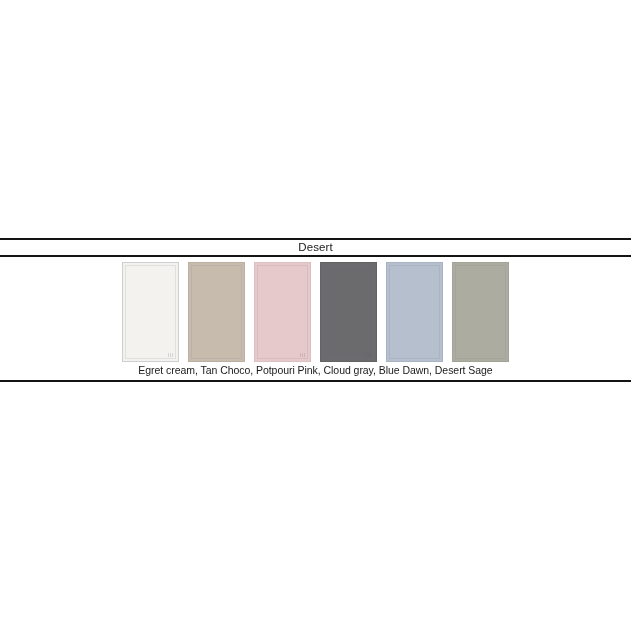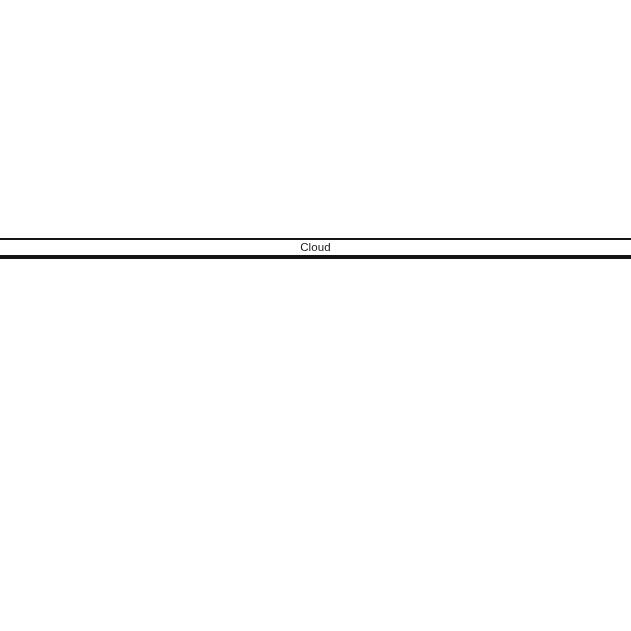--- a/index.html
+++ b/index.html
@@ -115,21 +115,53 @@
   }
 </style>
 </head>
 <body style="background: rgb(255, 255, 255);">
 
 <div class="doc-block">
 
   <div class="rule rule-top" style="background: rgb(20, 20, 20);"></div>
 
   <div class="header-row">
-    <span class="header-title" style="color: rgb(26, 26, 26);">Cloud</span>
+    <span class="header-title" style="color: rgb(26, 26, 26);">Desert</span>
   </div>
 
   <div class="rule rule-mid" style="background: rgb(20, 20, 20);"></div>
 
+  <div class="body-row">
+
+    <div class="swatch-strip">
+
+      <div class="swatch" title="Egret cream" aria-label="Egret cream" style="background: rgb(244, 242, 238); border: 1px solid rgb(207, 207, 207);">
+        <span class="corner-mark"></span>
+      </div>
+
+      <div class="swatch" title="Tan Choco" aria-label="Tan Choco" style="background: rgb(199, 187, 174); border: 1px solid rgb(188, 176, 163);">
+      </div>
+
+      <div class="swatch" title="Potpouri Pink" aria-label="Potpouri Pink" style="background: rgb(230, 201, 203); border: 1px solid rgb(220, 191, 193);">
+        <span class="corner-mark"></span>
+      </div>
+
+      <div class="swatch" title="Cloud gray" aria-label="Cloud gray" style="background: rgb(107, 107, 109); border: 1px solid rgb(99, 99, 101);">
+        <span class="corner-mark"></span>
+      </div>
+
+      <div class="swatch" title="Blue Dawn" aria-label="Blue Dawn" style="background: rgb(182, 191, 206); border: 1px solid rgb(170, 179, 194);">
+      </div>
+
+      <div class="swatch" title="Desert Sage" aria-label="Desert Sage" style="background: rgb(172, 173, 160); border: 1px solid rgb(162, 163, 150);">
+      </div>
+
+    </div>
+
+    <div class="caption-wrap">
+      <span class="caption" style="color: rgb(26, 26, 26);">Egret cream, Tan Choco, Potpouri Pink, Cloud gray, Blue Dawn, Desert Sage</span>
+    </div>
+
+  </div>
 
   <div class="rule rule-bottom" style="background: rgb(20, 20, 20);"></div>
 
 </div>
 
 </body></html>

